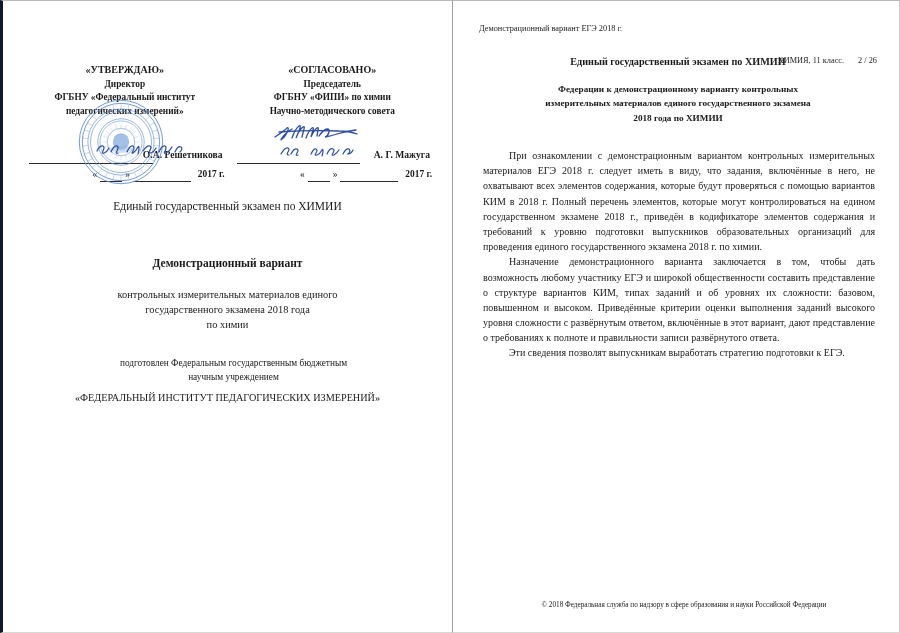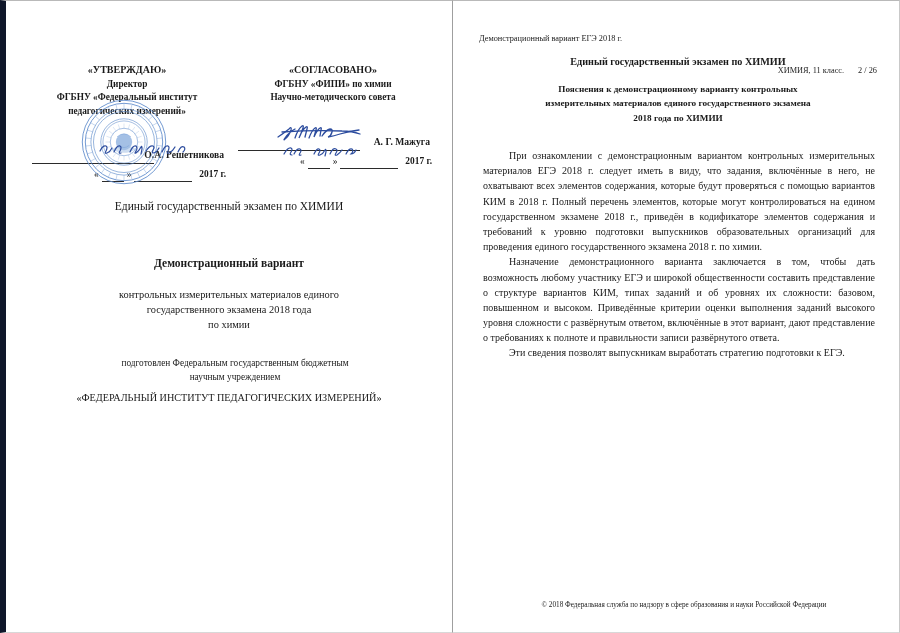--- a/index.html
+++ b/index.html
@@ -22,21 +22,21 @@
   }
   .page {
     position: relative;
     height: 633px;
     background: #ffffff;
     box-sizing: border-box;
   }
   .page-left {
     width: 452px;
     border-top: 1px solid #b9b9b9;
-    border-left: 6px solid #0f172a;
+    border-left: 3px solid #0f172a;
     border-bottom: 1px solid #d8d8d8;
   }
   .page-right {
     width: 448px;
     border-top: 1px solid #b9b9b9;
     border-left: 1px solid #9f9f9f;
     border-right: 1px solid #c9c9c9;
     border-bottom: 1px solid #d8d8d8;
   }
 
@@ -181,21 +181,21 @@
     top: 391px;
     left: 0;
     right: 0;
     text-align: center;
     font-size: 10.2px;
   }
 
   
   .rp-header {
     position: absolute;
-    top: 33px;
+    top: 23px;
     left: 26px;
     right: 22px;
     display: flex;
     justify-content: space-between;
     font-size: 8.3px;
   }
   .rp-header .hdr-right {
     display: flex;
     gap: 14px;
     margin-top: 32px;
@@ -265,20 +265,21 @@
             <span class="date-blank-short"></span>
             <span class="date-quote">»</span>
             <span class="date-blank-long"></span>
             <span class="date-year">2017 г.</span>
           </div>
         </div>
       </div>
 
       <div class="approval-col">
         <div class="heading">«СОГЛАСОВАНО»</div>
+        <div class="role">Председатель</div>
         <div class="org">ФГБНУ «ФИПИ» по  химии</div>
         <div class="org">Научно-методического совета</div>
         <div class="sig-area">
           <div class="sig-rule"></div>
           <div class="sig-name">А. Г. Мажуга</div>
           <div class="date-line">
             <span class="date-quote">«</span>
             <span class="date-blank-short"></span>
             <span class="date-quote">»</span>
             <span class="date-blank-long"></span>
@@ -418,21 +419,21 @@
       <span>Демонстрационный вариант ЕГЭ 2018 г.</span>
       <span class="hdr-right">
         <span>ХИМИЯ, 11 класс.</span>
         <span>2 / 26</span>
       </span>
     </div>
 
     <div class="rp-title-main">Единый государственный экзамен по ХИМИИ</div>
 
     <div class="rp-title-sub">
-      <div>Пояснения к демонстрационному варианту контрольных</div>
+      <div>Федерации к демонстрационному варианту контрольных</div>
       <div>измерительных материалов единого государственного экзамена</div>
       <div>2018 года по ХИМИИ</div>
     </div>
 
     <div class="rp-body">
       <p>При ознакомлении с демонстрационным вариантом контрольных измерительных материалов ЕГЭ 2018 г. следует иметь в виду, что задания, включённые в него, не охватывают всех элементов содержания, которые будут проверяться с помощью вариантов КИМ в 2018 г. Полный перечень элементов, которые могут контролироваться на едином государственном экзамене 2018 г., приведён в кодификаторе элементов содержания и требований к уровню подготовки выпускников образовательных организаций для проведения единого государственного экзамена 2018 г. по химии.</p>
       <p>Назначение демонстрационного варианта заключается в том, чтобы дать возможность любому участнику ЕГЭ и широкой общественности составить представление о структуре вариантов КИМ, типах заданий и об уровнях их сложности: базовом, повышенном и высоком. Приведённые критерии оценки выполнения заданий высокого уровня сложности с развёрнутым ответом, включённые в этот вариант, дают представление о требованиях к полноте и правильности записи развёрнутого ответа.</p>
       <p>Эти сведения позволят выпускникам выработать стратегию подготовки к ЕГЭ.</p>
     </div>
 

